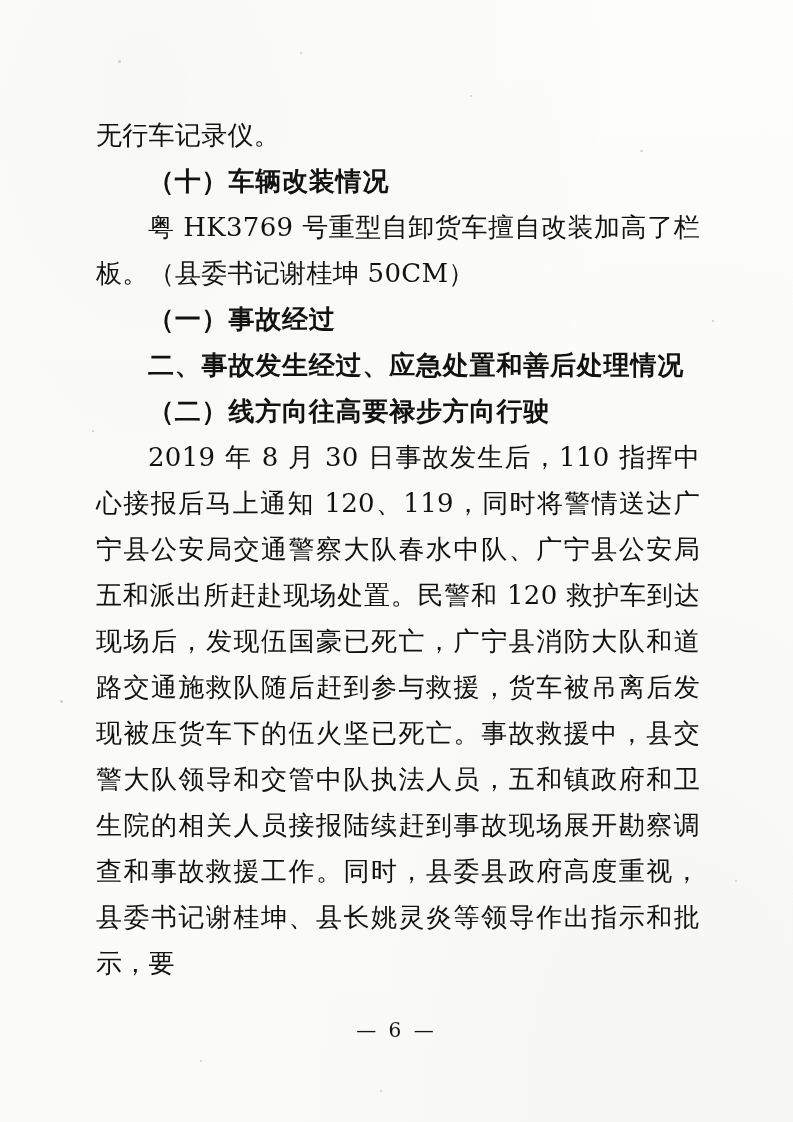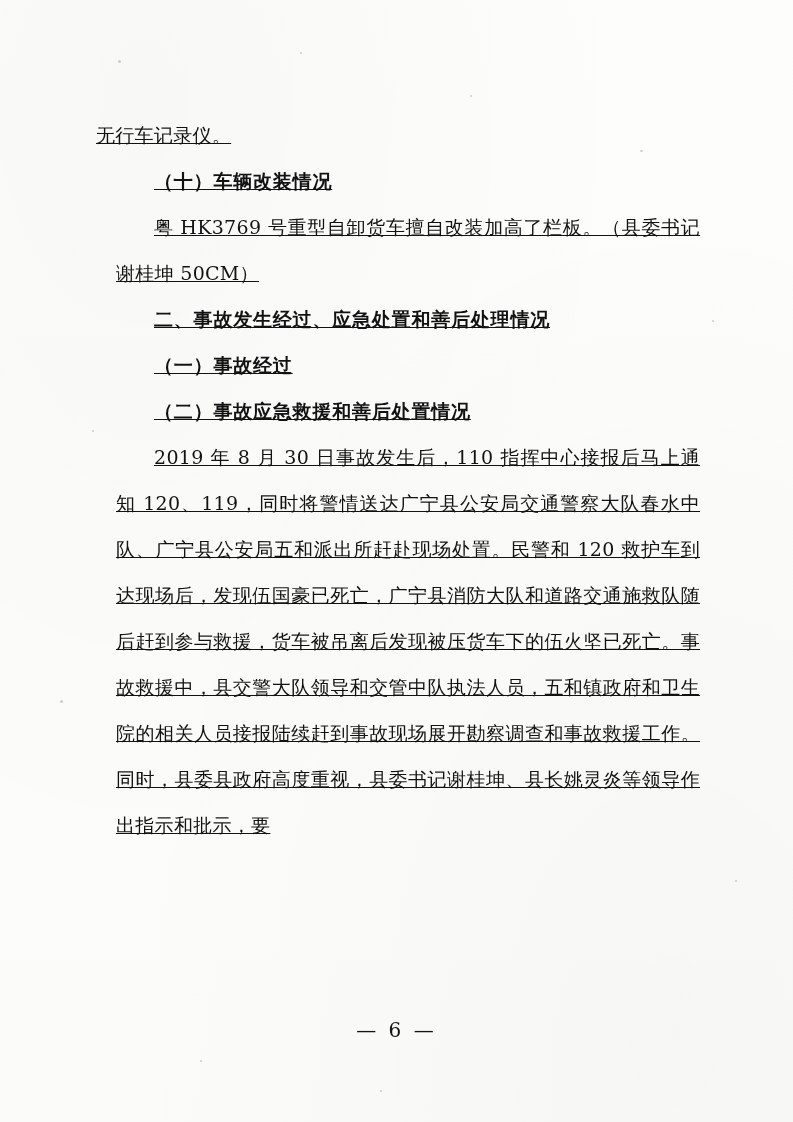--- a/index.html
+++ b/index.html
@@ -31,36 +31,34 @@
     pointer-events: none;
   }
   .doc-body {
     position: absolute;
     left: 96px;
     top: 112px;
     width: 604px;
   }
   p {
     margin: 0;
-    font-size: 19px;
+    font-size: 26px;
     line-height: 46px;
     letter-spacing: 0.3px;
     text-align: justify;
     text-justify: inter-ideograph;
     color: #121212;
     font-weight: 400;
-    text-decoration: underline;
   }
   p.heading {
     font-weight: 700;
     letter-spacing: 0.8px;
   }
   p.indent2 {
     text-indent: 2em;
-    margin-left: 20px;
   }
   .footer {
     position: absolute;
     left: 0;
     right: 0;
     top: 1018px;
     text-align: center;
     font-size: 20px;
     letter-spacing: 3px;
     color: #141414;
@@ -84,25 +82,25 @@
   <div class="speckle" style="left:200px;top:1060px;width:2px;height:2px;"></div>
 
   <div class="doc-body">
 
     <p class="body">无行车记录仪。</p>
 
     <p class="heading indent2">（十）车辆改装情况</p>
 
     <p class="indent2">粤 HK3769 号重型自卸货车擅自改装加高了栏板。（县委书记谢桂坤 50CM）</p>
 
+    <p class="heading indent2">（一）事故经过</p>
+
     <p class="heading indent2">二、事故发生经过、应急处置和善后处理情况</p>
 
-    <p class="heading indent2">（一）事故经过</p>
 
-
-    <p class="heading indent2">（二）事故应急救援和善后处置情况</p>
+    <p class="heading indent2">（二）线方向往高要禄步方向行驶</p>
 
     <p class="indent2">2019 年 8 月 30 日事故发生后，110 指挥中心接报后马上通知 120、119，同时将警情送达广宁县公安局交通警察大队春水中队、广宁县公安局五和派出所赶赴现场处置。民警和 120 救护车到达现场后，发现伍国豪已死亡，广宁县消防大队和道路交通施救队随后赶到参与救援，货车被吊离后发现被压货车下的伍火坚已死亡。事故救援中，县交警大队领导和交管中队执法人员，五和镇政府和卫生院的相关人员接报陆续赶到事故现场展开勘察调查和事故救援工作。同时，县委县政府高度重视，县委书记谢桂坤、县长姚灵炎等领导作出指示和批示，要</p>
 
   </div>
 
   <div class="footer">— 6 —</div>
 </div>
 
 </body></html>

